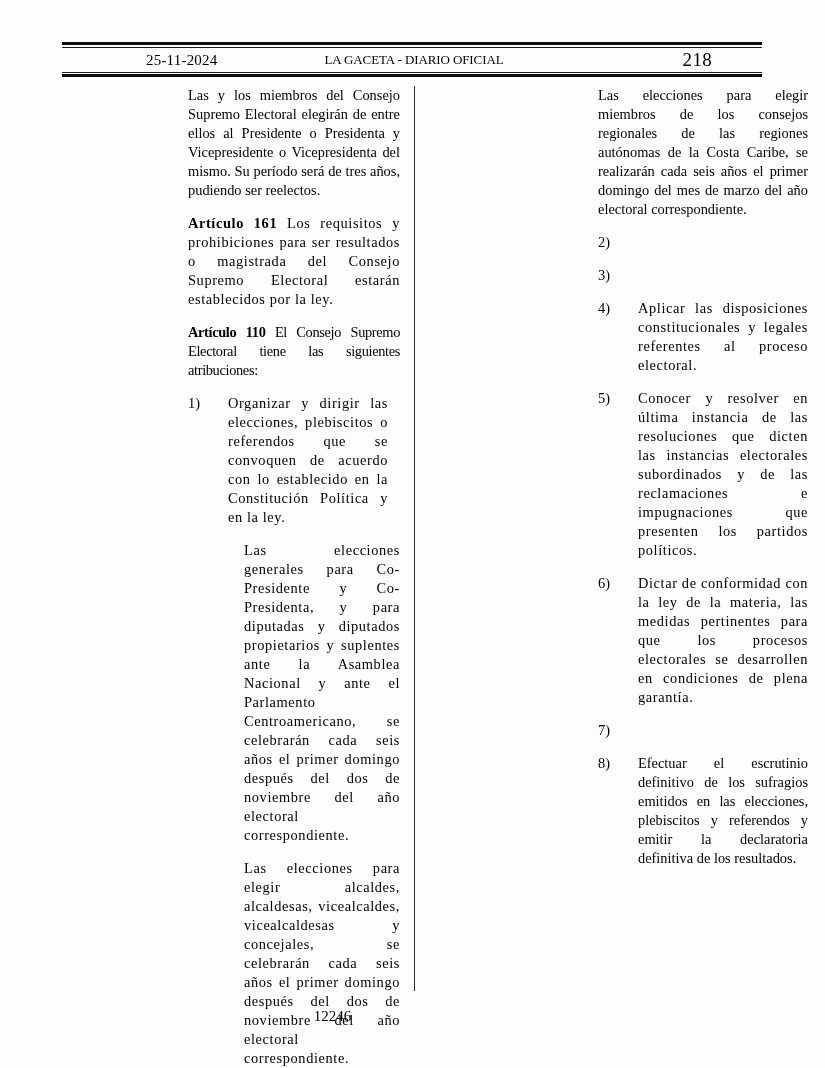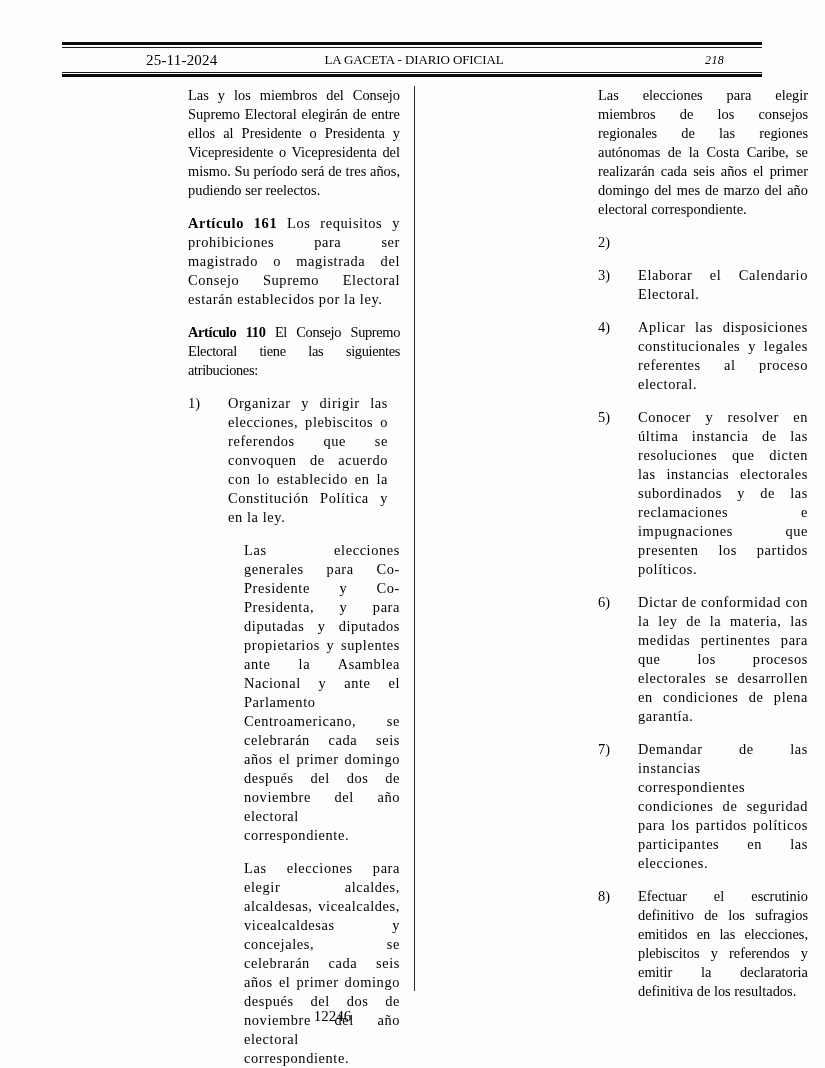--- a/index.html
+++ b/index.html
@@ -52,25 +52,24 @@
   .mh-title {
     position: absolute;
     left: 4px; right: 0;
     text-align: center;
     font-size: 13px;
     letter-spacing: -0.1px;
     white-space: nowrap;
   }
   .mh-page {
     position: absolute;
-    right: 38px;
-    font-size: 12px;
+    right: 50px;
+    font-size: 19px;
     letter-spacing: 0.3px;
     white-space: nowrap;
-    font-style: italic;
   }
 
   
   .col {
     position: absolute;
     top: 86px;
     font-size: 14.4px;
     line-height: 19.0px;
     text-align: justify;
     text-justify: inter-word;
@@ -154,21 +153,21 @@
   </div>
 
   <div class="divider"></div>
 
   <div class="col col-left">
 
 
     <p class="para">Las y los miembros del Consejo Supremo Electoral elegirán de entre ellos al Presidente o Presidenta y Vicepresidente o Vicepresidenta del mismo. Su período será de tres años, pudiendo ser reelectos.</p>
 
     <p class="para sp1">
-      <span class="bold">Artículo 161</span><span> Los requisitos y prohibiciones para ser magistrado o magistrada del Consejo Supremo Electoral estarán establecidos por la ley.</span>
+      <span class="bold">Artículo 161</span><span> Los requisitos y prohibiciones para ser resultados o magistrada del Consejo Supremo Electoral estarán establecidos por la ley.</span>
     </p>
 
     <p class="para">
       <span class="bold spn">Artículo 110</span><span class="spn"> El Consejo Supremo Electoral tiene las siguientes atribuciones:</span>
     </p>
 
     <div class="item">
       <div class="item-num">1)</div>
       <div class="item-body">
         <p class="sp1">Organizar y dirigir las elecciones, plebiscitos o referendos que se convoquen de acuerdo con lo establecido en la Constitución Política y en la ley.</p>
@@ -184,41 +183,39 @@
   <div class="col col-right">
 
     <p class="para">Las elecciones para elegir miembros de los consejos regionales de las regiones autónomas de la Costa Caribe, se realizarán cada seis años el primer domingo del mes de marzo del año electoral correspondiente.</p>
 
     <div class="item">
       <div class="item-num">2)</div>
     </div>
 
     <div class="item">
       <div class="item-num">3)</div>
-      <div class="item-body sp1">Elaborar el Calendario Electoral.</div>
     </div>
 
     <div class="item">
       <div class="item-num">4)</div>
       <div class="item-body sp1">Aplicar las disposiciones constitucionales y legales referentes al proceso electoral.</div>
     </div>
 
     <div class="item">
       <div class="item-num">5)</div>
       <div class="item-body sp1">Conocer y resolver en última instancia de las resoluciones que dicten las instancias electorales subordinados y de las reclamaciones e impugnaciones que presenten los partidos políticos.</div>
     </div>
 
     <div class="item">
       <div class="item-num">6)</div>
       <div class="item-body sp1">Dictar de conformidad con la ley de la materia, las medidas pertinentes para que los procesos electorales se desarrollen en condiciones de plena garantía.</div>
     </div>
 
     <div class="item">
       <div class="item-num">7)</div>
-      <div class="item-body sp1">Demandar de las instancias correspondientes condiciones de seguridad para los partidos políticos participantes en las elecciones.</div>
     </div>
 
     <div class="item">
       <div class="item-num">8)</div>
       <div class="item-body">Efectuar el escrutinio definitivo de los sufragios emitidos en las elecciones, plebiscitos y referendos y emitir la declaratoria definitiva de los resultados.</div>
     </div>
 
   </div>
 
   <div class="footer">12246</div>

